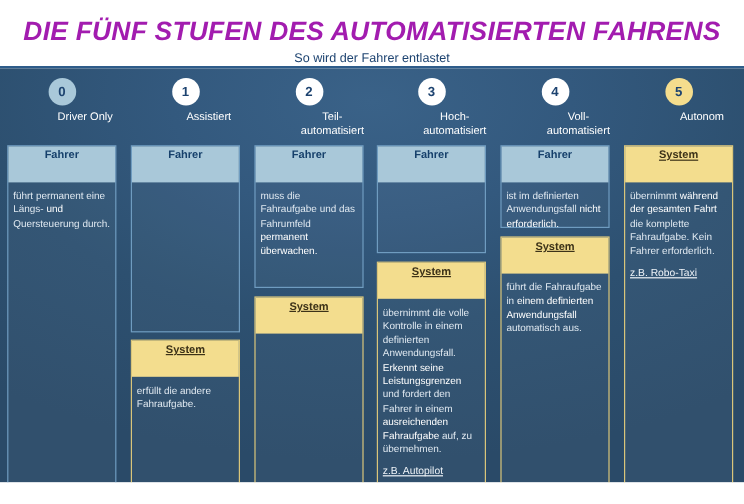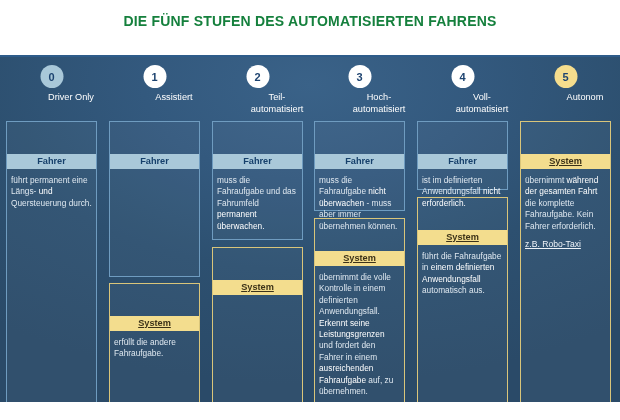--- a/index.html
+++ b/index.html
@@ -23,24 +23,25 @@
   .title-band {
     position: absolute;
     left: 0; top: 0;
     width: 620px;
     height: 57px;
     background: #ffffff;
     text-align: center;
   }
   .main-title {
     margin-top: 13px;
-    font-size: 14px;
+    font-size: 22px;
     font-weight: bold;
     letter-spacing: 0.2px;
-    color: #15803d;
+    color: #a21caf;
+    font-style: italic;
   }
   .sub-title {
     margin-top: 4px;
     font-size: 10.5px;
     color: #1d4370;
   }
   .title-rule {
     position: absolute;
     left: 0; top: 55px;
     width: 620px; height: 2px;
@@ -104,26 +105,25 @@
     position: absolute;
     left: 6px;
     width: 91px;
     border: 1px solid;
     background: rgba(255,255,255,0.035);
   }
   .card.driver { border-color: #6f9cc0; }
   .card.system { border-color: #d9c57a; }
 
   .card-head {
-    height: 15px;
+    height: 30px;
     line-height: 15px;
     text-align: center;
     font-size: 9.2px;
     font-weight: bold;
-    margin-top: 32px;
   }
   .card.driver .card-head {
     background: #a9c8d9;
     color: #16406b;
   }
   .card.system .card-head {
     background: #f3dd8e;
     color: #3c3218;
     text-decoration: underline;
   }
@@ -143,20 +143,21 @@
     text-decoration: underline;
   }
 </style>
 </head>
 <body>
 
 <div id="infographic">
 
   <div class="title-band">
     <div class="main-title">DIE FÜNF STUFEN DES AUTOMATISIERTEN FAHRENS</div>
+    <div class="sub-title">So wird der Fahrer entlastet</div>
   </div>
   <div class="title-rule"></div>
 
   <div class="panel">
     <div id="columns">
         <div class="col" style="left: 0px;">
           <div class="badge badge-lightblue">0</div>
           <div class="col-label">Driver Only</div>
           <div class="card driver" style="top: 64px; height: 316px;">
             <div class="card-head">Fahrer</div>
@@ -183,21 +184,20 @@
           </div>
           <div class="card system" style="top: 190px; height: 190px;">
             <div class="card-head">System</div>
           </div>
         </div>
         <div class="col" style="left: 308px;">
           <div class="badge">3</div>
           <div class="col-label">Hoch-<br>automatisiert</div>
           <div class="card driver" style="top: 64px; height: 90px;">
             <div class="card-head">Fahrer</div>
-            <div class="card-body">muss die Fahraufgabe <b>nicht überwachen</b> - muss aber immer übernehmen können.</div>
           </div>
           <div class="card system" style="top: 161px; height: 219px;">
             <div class="card-head">System</div>
             <div class="card-body">übernimmt die volle Kontrolle in einem definierten Anwendungsfall. <b>Erkennt seine Leistungsgrenzen</b> und fordert den Fahrer in einem <b>ausreichenden Fahraufgabe</b> auf, zu übernehmen.<div class="example">z.B. Autopilot</div></div>
           </div>
         </div>
         <div class="col" style="left: 411px;">
           <div class="badge">4</div>
           <div class="col-label">Voll-<br>automatisiert</div>
           <div class="card driver" style="top: 64px; height: 69px;">

